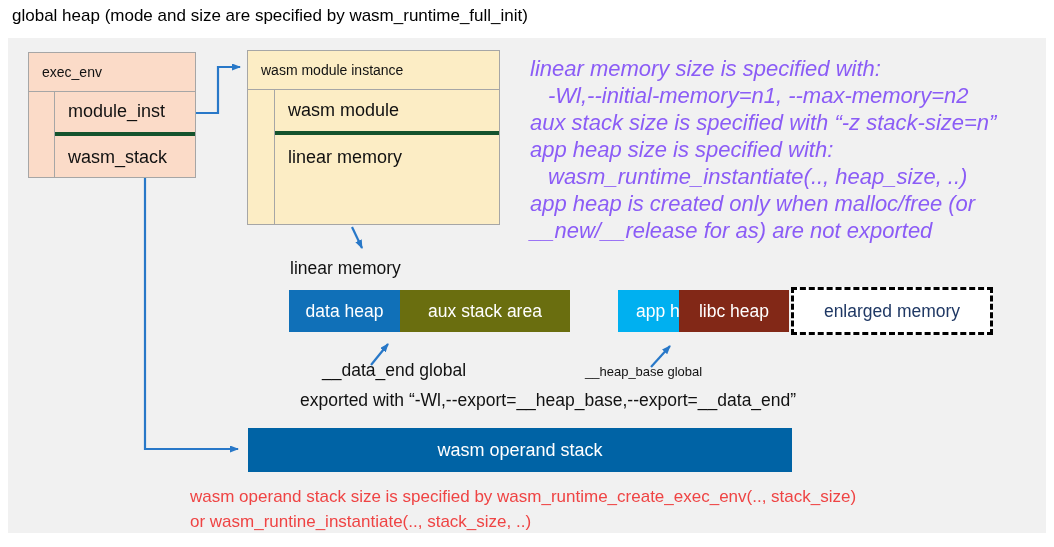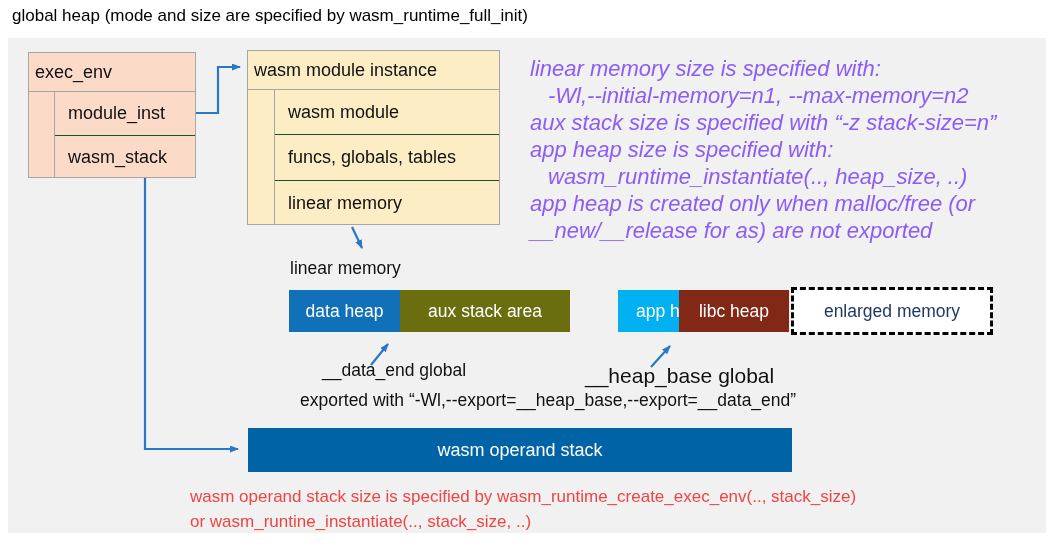--- a/index.html
+++ b/index.html
@@ -7,24 +7,24 @@
     position:relative;width:1054px;height:547px;background:#ffffff;
     font-family:"Liberation Sans",sans-serif;color:#111;overflow:hidden;
   }
   .abs{position:absolute;}
   #panel{left:8px;top:38px;width:1038px;height:495px;background:#f1f1f1;}
   #title{left:12px;top:6px;font-size:17px;color:#000;white-space:nowrap;}
 
   
   .struct{border:1px solid #a6a6a6;box-sizing:border-box;}
   .struct .hdr{position:absolute;left:0;top:0;right:0;height:39px;border-bottom:1px solid #a6a6a6;
-    display:flex;align-items:center;padding-left:6px;font-size:18px;box-sizing:border-box;}
+    display:flex;align-items:center;padding-left:13px;font-size:14px;box-sizing:border-box;}
   .struct .col{position:absolute;top:39px;bottom:0;right:0;border-left:1px solid #a6a6a6;}
   .struct .row{display:flex;align-items:center;padding-left:13px;font-size:18px;
-    border-bottom:1px solid #14532d;box-sizing:border-box;}
+    border-bottom:4px solid #14532d;box-sizing:border-box;}
   .struct .row:last-child{border-bottom:none;}
   #exec-env{left:28px;top:52px;width:168px;height:126px;background:#fbdbc8;}
   #exec-env .col{left:25px;}
   #exec-env .row{height:43.5px;}
   #mod-inst-box{left:247px;top:50px;width:253px;height:175px;background:#fcedc5;}
   #mod-inst-box .col{left:26px;}
   #mod-inst-box .row{height:45.3px;}
 
   
   #notes-top{left:530px;top:55px;width:512px;font-size:22px;line-height:27px;color:#8b5cf6;font-style:italic;}
@@ -37,21 +37,21 @@
     color:#fff;font-size:17.5px;white-space:nowrap;}
   #seg-data{left:289px;width:111px;}
   #seg-aux{left:400px;width:170px;}
   #seg-appheap{left:570px;width:109px;margin-left:48px;}
   #seg-libc{left:679px;width:110px;}
   #seg-enlarged{left:791px;width:202px;top:287px;height:48px;background:#fff;
     border:3px dashed #000;box-sizing:border-box;color:#1f3864;}
 
   
   #lbl-dataend{left:322px;top:360px;font-size:17.5px;}
-  #lbl-heapbase{left:585px;top:364px;font-size:21px;}
+  #lbl-heapbase{left:585px;top:364px;font-size:13px;}
   #lbl-export{left:300px;top:390px;font-size:17.5px;white-space:nowrap;}
 
   
   #op-stack{left:248px;top:428px;width:544px;height:44px;display:flex;align-items:center;
     justify-content:center;color:#fff;font-size:18px;}
 
   
   #notes-bottom{left:190px;top:484px;font-size:17px;line-height:25px;color:#ef4444;}
   #notes-bottom div{white-space:nowrap;}
 
@@ -71,21 +71,20 @@
     <div class="col">
       <div class="row">module_inst</div>
       <div class="row">wasm_stack</div>
     </div>
   </div>
 
   <div class="abs struct" id="mod-inst-box">
     <div class="hdr">wasm module instance</div>
     <div class="col">
       <div class="row">wasm module</div>
-      <div class="row">funcs, globals, tables</div>
       <div class="row">linear memory</div>
     </div>
   </div>
 
   <div class="abs" id="notes-top">
     <div>linear memory size is specified with:</div>
     <div class="ind">-Wl,--initial-memory=n1, --max-memory=n2</div>
     <div>aux stack size is specified with “-z stack-size=n”</div>
     <div>app heap size is specified with:</div>
     <div class="ind">wasm_runtime_instantiate(.., heap_size, ..)</div>

